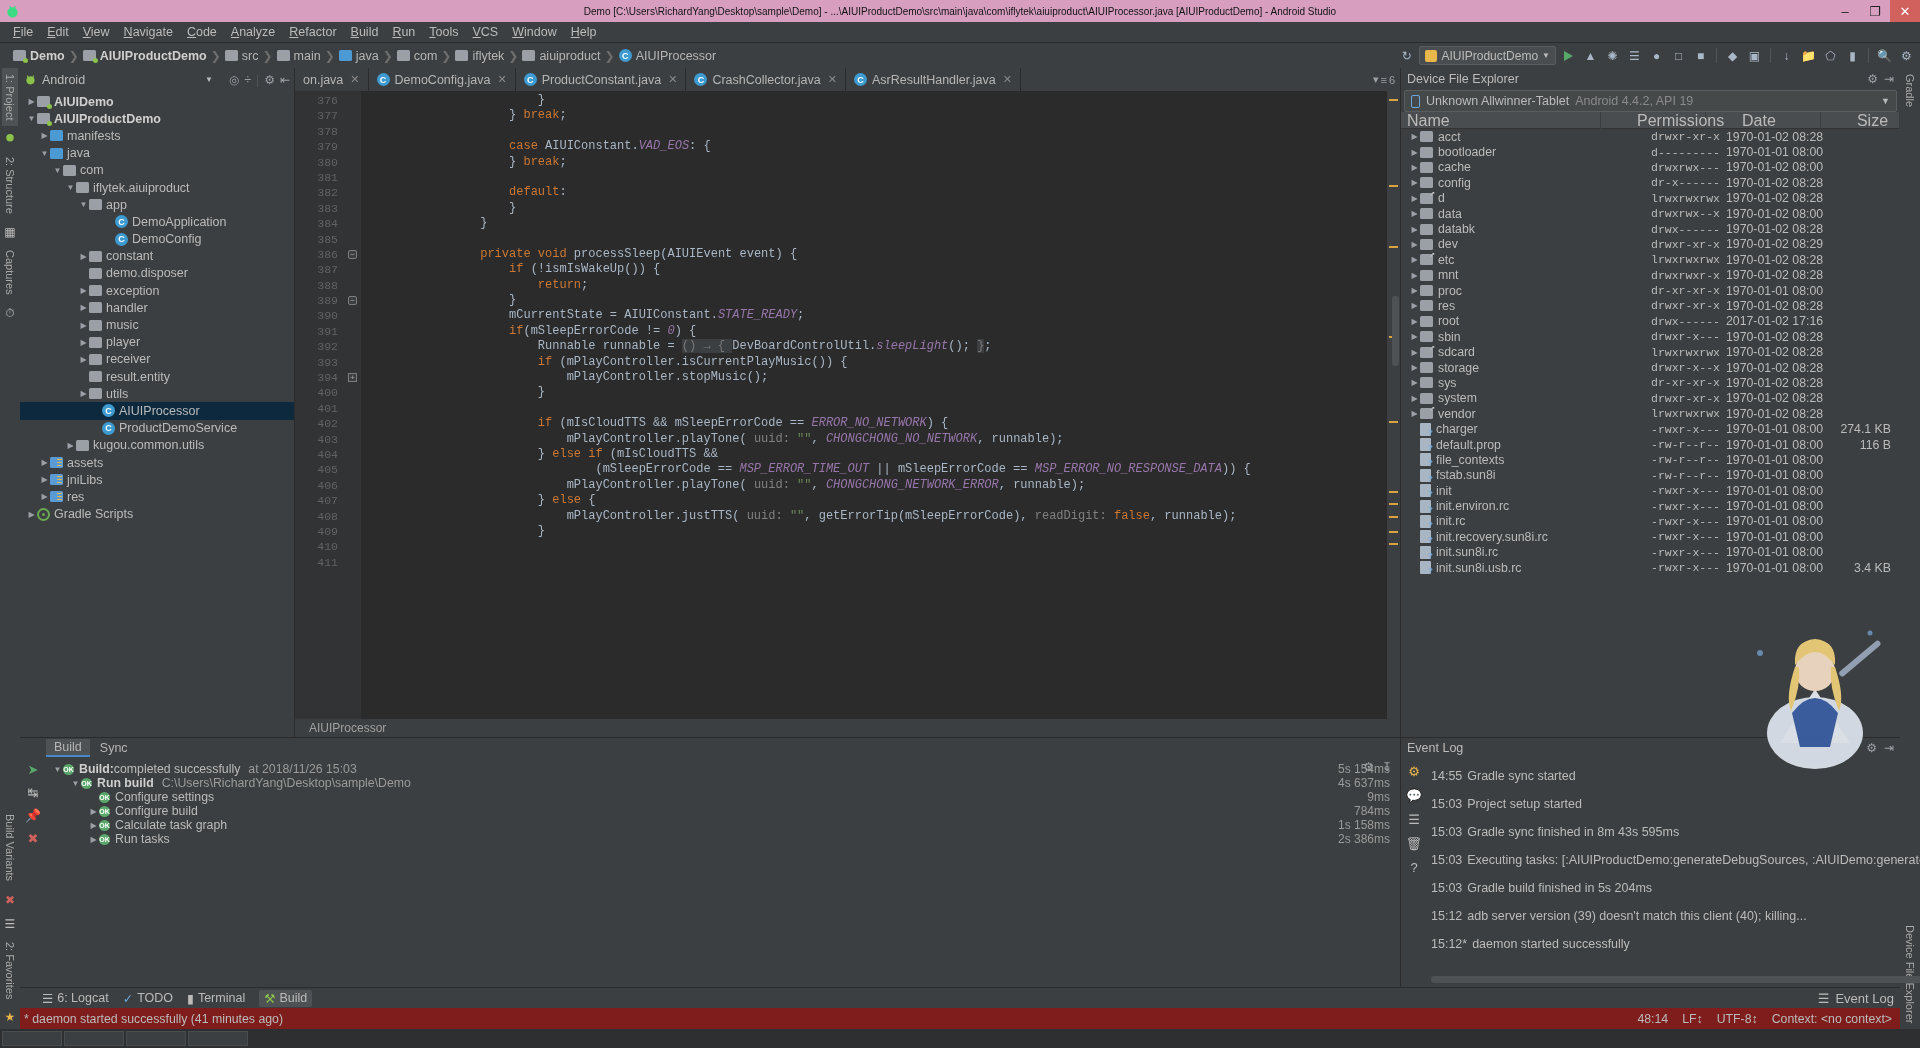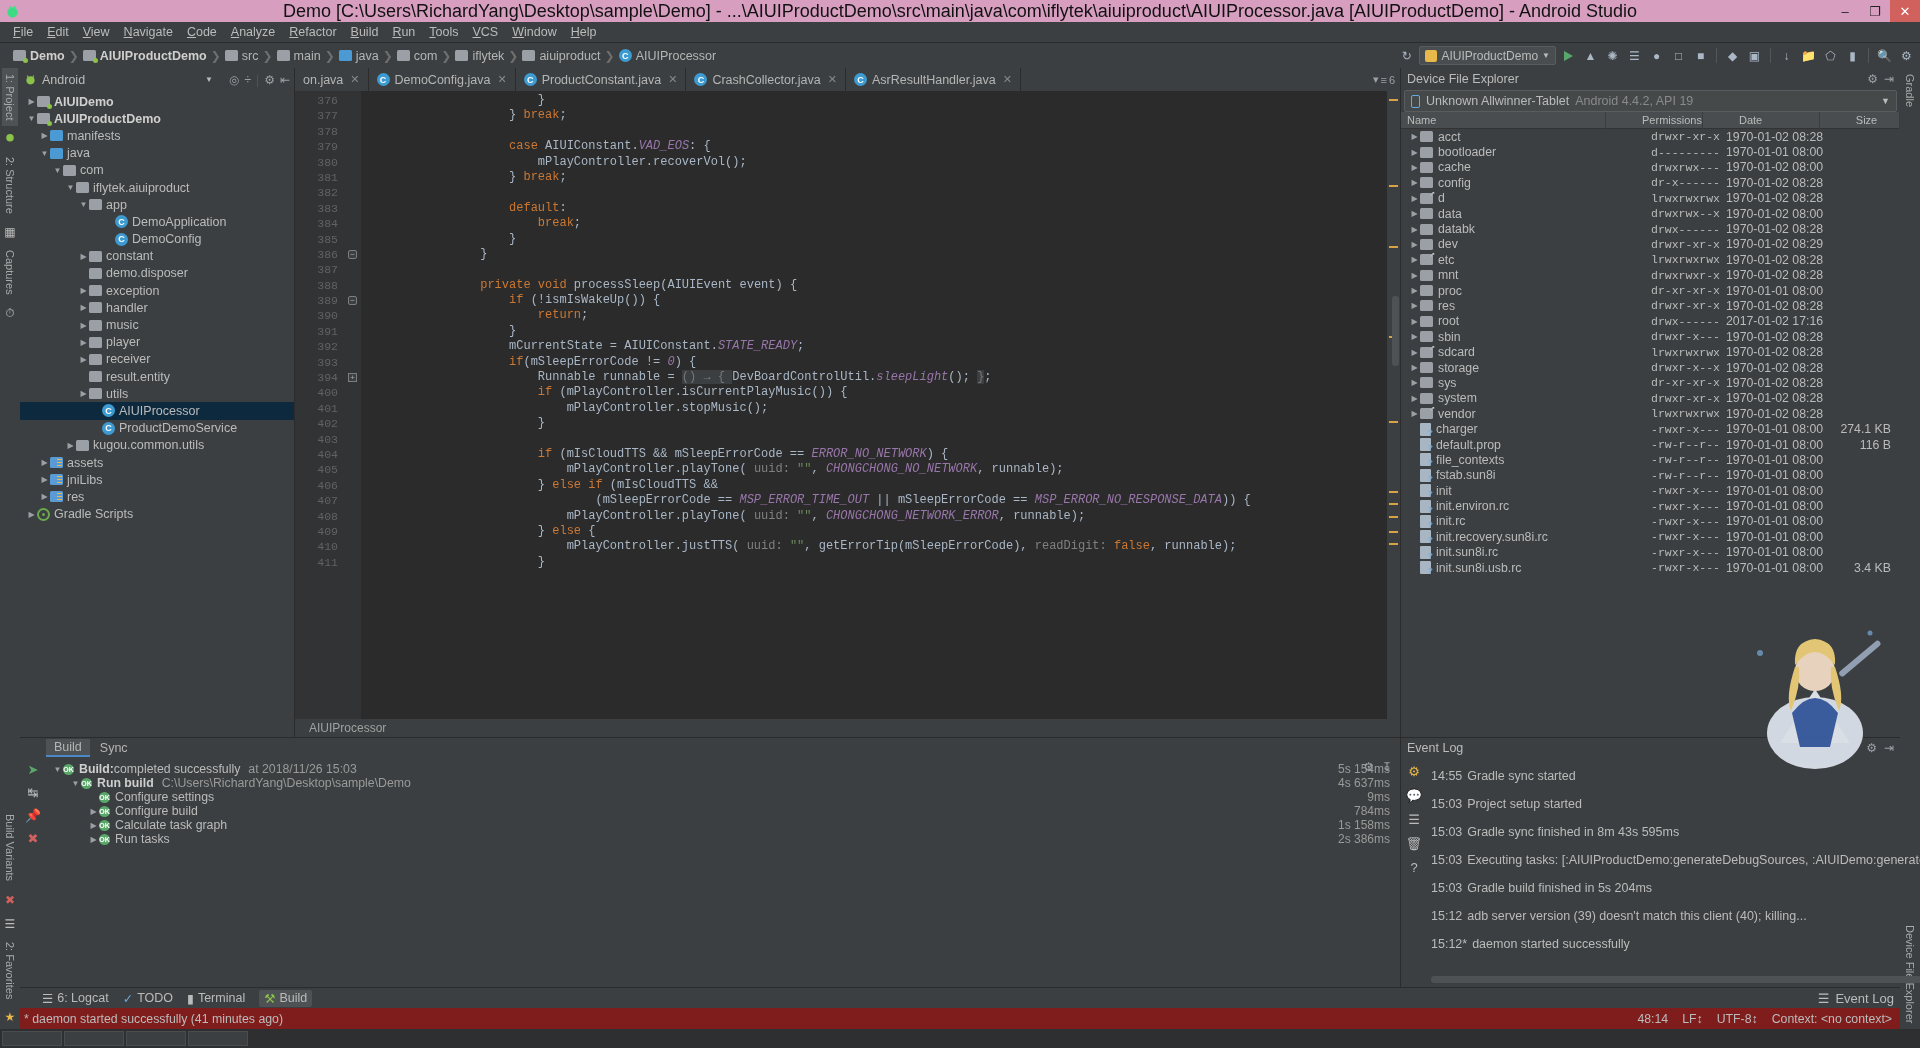--- a/index.html
+++ b/index.html
@@ -16,21 +16,21 @@
   
   .titlebar {
     height:22px; background:#d79ec0; color:#1c1c1c;
     display:flex; align-items:center; position:relative; flex:0 0 22px;
     font-size:13px;
   }
   .titlebar .logo {
     width:18px;height:18px;margin-left:3px;display:flex;align-items:center;justify-content:center;
   }
   .titlebar .logo svg { display:block; }
-  .titlebar .ttl { position:absolute; left:0; right:0; text-align:center; font-size:18px; color:#121212; }
+  .titlebar .ttl { position:absolute; left:0; right:0; text-align:center; font-size:10px; color:#121212; }
   .winbtns { margin-left:auto; display:flex; height:22px; z-index:2;}
   .winbtn { width:30px;height:22px;display:flex;align-items:center;justify-content:center;color:#222; font-size:13px;}
   .winbtn.close { background:#d1615d; color:#fff; }
 
   
   .menubar { height:21px; background:#3c3f41; display:flex; align-items:center; padding-left:6px; flex:0 0 21px; border-bottom:1px solid #2b2b2b;}
   .menubar .mi { padding:2px 7px; font-size:12.5px; color:#bbbbbb; }
   .menubar .mi u { text-decoration:underline; }
 
   
@@ -100,21 +100,21 @@
   .vscroll { position:absolute; right:0; top:0; width:9px; height:100%; }
   .vthumb { position:absolute; right:1px; background:#4e5254; width:7px; border-radius:3px;}
 
   
   .devwin { width:500px; background:#3c3f41; flex:0 0 500px; display:flex; flex-direction:column; border-left:1px solid #2b2b2b;}
   .devhdr { height:22px; display:flex; align-items:center; padding:0 6px; font-size:12.5px; flex:0 0 22px;}
   .devhdr .acts{ margin-left:auto; display:flex; gap:6px; color:#9aa0a6; font-size:12px;}
   .devsel { height:22px; margin:0 3px; background:#45494a; border:1px solid #5a5d5f; border-radius:2px; display:flex;align-items:center;gap:6px;padding:0 6px; font-size:12.5px; flex:0 0 22px;}
   .devsel .drop{ margin-left:auto; font-size:9px;}
   .devsel .sub { color:#8a8a8a; }
-  .dcols { height:17px; background:#4a4d4f; display:flex; align-items:center; font-size:11px; flex:0 0 17px; border-bottom:1px solid #333;gap:30px;}
+  .dcols { height:17px; background:#4a4d4f; display:flex; align-items:center; font-size:16px; flex:0 0 17px; border-bottom:1px solid #333;gap:30px;}
   .dcols div { padding-left:6px; border-right:1px solid #3a3d3e; height:17px; line-height:17px; }
   .dlist { flex:1 1 auto; overflow:hidden; font-size:12.5px;}
   .drow { height:15.4px; display:flex; align-items:center; font-size:12.3px;}
   .drow .c1 { width:250px; display:flex; align-items:center; white-space:nowrap; overflow:hidden;}
   .drow .c2 { width:75px; font-family:"Liberation Mono",monospace; font-size:11.5px;}
   .drow .c3 { width:105px; }
   .drow .c4 { width:60px; text-align:right;}
   .fileicon { width:11px;height:13px; background:#a8b5c2; position:relative; border-radius:1px;}
   .fileicon::after{content:"?";position:absolute;right:-2px;bottom:-1px;font-size:8px;color:#6aa9e0;font-weight:bold;}
   .linkbadge{position:absolute;right:-2px;top:-3px;font-size:7px;color:#cfcfcf;}
@@ -512,25 +512,23 @@
             <div class="foldstrip" id="foldstrip">
                 <div class="foldmark" style="top: 282.2px;">+</div>
                 <div class="foldmark" style="top: 159px; border-radius: 2px;">−</div>
                 <div class="foldmark" style="top: 205.2px; border-radius: 2px;">−</div>
               </div>
             <div class="code" id="codelines">
                 <div class="cl">                        <span class="p">}</span></div>
                 <div class="cl">                    <span class="p">} </span><span class="k">break</span><span class="p">;</span></div>
                 <div class="cl">&nbsp;</div>
                 <div class="cl">                    <span class="k">case </span><span class="p">AIUIConstant.</span><span class="f">VAD_EOS</span><span class="p">: {</span></div>
-                <div class="cl">                        <span class="p">mPlayController.recoverVol();</span></div>
                 <div class="cl">                    <span class="p">} </span><span class="k">break</span><span class="p">;</span></div>
                 <div class="cl">&nbsp;</div>
                 <div class="cl">                    <span class="k">default</span><span class="p">:</span></div>
-                <div class="cl">                        <span class="k">break</span><span class="p">;</span></div>
                 <div class="cl">                    <span class="p">}</span></div>
                 <div class="cl">                <span class="p">}</span></div>
                 <div class="cl">&nbsp;</div>
                 <div class="cl">                <span class="k">private void </span><span class="p">processSleep</span><span class="p">(AIUIEvent event) {</span></div>
                 <div class="cl">                    <span class="k">if</span><span class="p"> (!ismIsWakeUp()) {</span></div>
                 <div class="cl">                        <span class="k">return</span><span class="p">;</span></div>
                 <div class="cl">                    <span class="p">}</span></div>
                 <div class="cl">                    <span class="p">mCurrentState = AIUIConstant.</span><span class="f">STATE_READY</span><span class="p">;</span></div>
                 <div class="cl">                    <span class="k">if</span><span class="p">(mSleepErrorCode != </span><span class="f">0</span><span class="p">) {</span></div>
                 <div class="cl">                        <span class="p">Runnable runnable = </span><span class="lambda">() → { </span><span class="p">DevBoardControlUtil.</span><span class="f">sleepLight</span><span class="p">(); </span><span class="lambda">}</span><span class="p">;</span></div>

